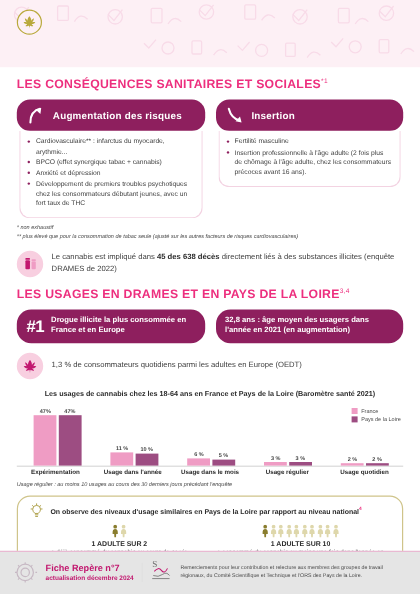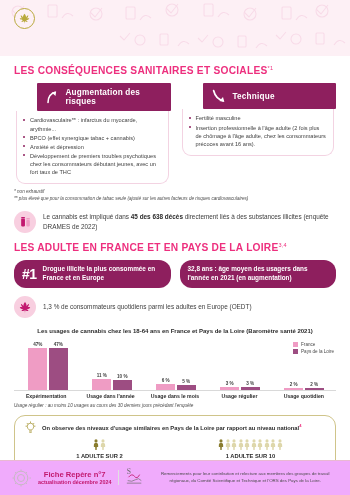--- a/index.html
+++ b/index.html
@@ -45,25 +45,24 @@
     color:#ed2f7e; font-weight:bold; font-size:10.2px;
     letter-spacing:.25px; padding:0 14px; margin:9px 0 7px;
   }
   .section-title sup { font-size:5.5px; vertical-align:super; font-weight:normal; }
 
   
   .panels { display:flex; gap:9px; padding:0 14px; }
   .panel { flex:1 1 0; min-width:0; }
   .panel-head {
     background:#8e1f5e; color:#fff;
-    border-radius:1px;
+    border-radius:11px;
     padding:5px 8px;
     display:flex; align-items:center; gap:6px;
     min-height:24px;
-    margin-left:23px;
   }
   .panel-head-label { font-size:8.2px; font-weight:bold; letter-spacing:.2px; }
   .panel-body {
     border:1px solid #f3d3e2;
     border-top:none;
     border-radius:0 0 9px 9px;
     margin:0 2px;
     padding:5px 6px 6px 6px;
   }
   .panel-body ul { list-style:none; }
@@ -185,22 +184,21 @@
     text-decoration:underline; white-space:nowrap;
     overflow:hidden; text-overflow:clip;
   }
 
   
   .footer {
     position:absolute; left:0; right:0; bottom:0;
     border-top:1px solid #e9b9d2;
     padding:5px 10px 6px;
     display:flex; align-items:center; gap:7px;
-    background:#f0abfc;
-    text-align:center;
+    background:#e5e5e5;
   }
   .footer-badge {
     width:21px; height:21px; flex:0 0 auto;
     display:flex; align-items:center; justify-content:center;
   }
   .footer-fiche { flex:0 0 auto; padding-right:7px; border-right:1px solid #e0e0e0; }
   .fiche-title { font-size:7.6px; font-weight:bold; color:#c2186f; line-height:1.2; }
   .fiche-sub { font-size:5.4px; font-weight:bold; color:#c2186f; }
   .footer-sig { flex:0 0 auto; }
   .footer-thanks { font-size:4.4px; color:#4a4a4a; line-height:1.5; }
@@ -277,21 +275,21 @@
       </ul>
     </div>
   </div>
 
   <div class="panel">
     <div class="panel-head">
       <svg width="16" height="16" viewBox="0 0 24 24">
         <path d="M4 4 C6 12 11 17 18 19" stroke="#fff" stroke-width="2.6" fill="none" stroke-linecap="round"></path>
         <path d="M12.5 19.5 L20 21 L18 13.5 Z" fill="#fff"></path>
       </svg>
-      <span class="panel-head-label">Technique</span>
+      <span class="panel-head-label">Insertion</span>
     </div>
     <div class="panel-body">
       <ul>
         <li>Fertilité masculine</li>
         <li>Insertion professionnelle à l'âge adulte (2 fois plus de chômage à l'âge adulte, chez les consommateurs précoces avant 16 ans).</li>
       </ul>
     </div>
   </div>
 
 </div>
@@ -309,21 +307,21 @@
       <rect x="13.5" y="9" width="6.5" height="12" rx="1.5" fill="#ef9cc4"></rect>
       <rect x="13.5" y="5.5" width="6.5" height="3" rx="1" fill="#ef9cc4"></rect>
     </svg>
   </span>
   <div class="stat-text">
     <span>Le cannabis est impliqué dans </span><b>45 des 638 décès</b><span> directement liés à des substances illicites (enquête DRAMES de 2022)</span>
   </div>
 </div>
 
 <div class="section-title">
-  <span>LES ADULTE EN FRANCE ET EN PAYS DE LA LOIRE</span><sup>3,4</sup>
+  <span>LES USAGES EN DRAMES ET EN PAYS DE LA LOIRE</span><sup>3,4</sup>
 </div>
 
 <div class="usage-boxes">
   <div class="usage-box">
     <span class="rank-hash">#1</span>
     <span class="usage-box-text">Drogue illicite la plus consommée en France  et en Europe</span>
   </div>
   <div class="usage-box">
     <span class="usage-box-text">32,8 ans : âge moyen des usagers dans l'année en 2021 (en augmentation)</span>
   </div>

